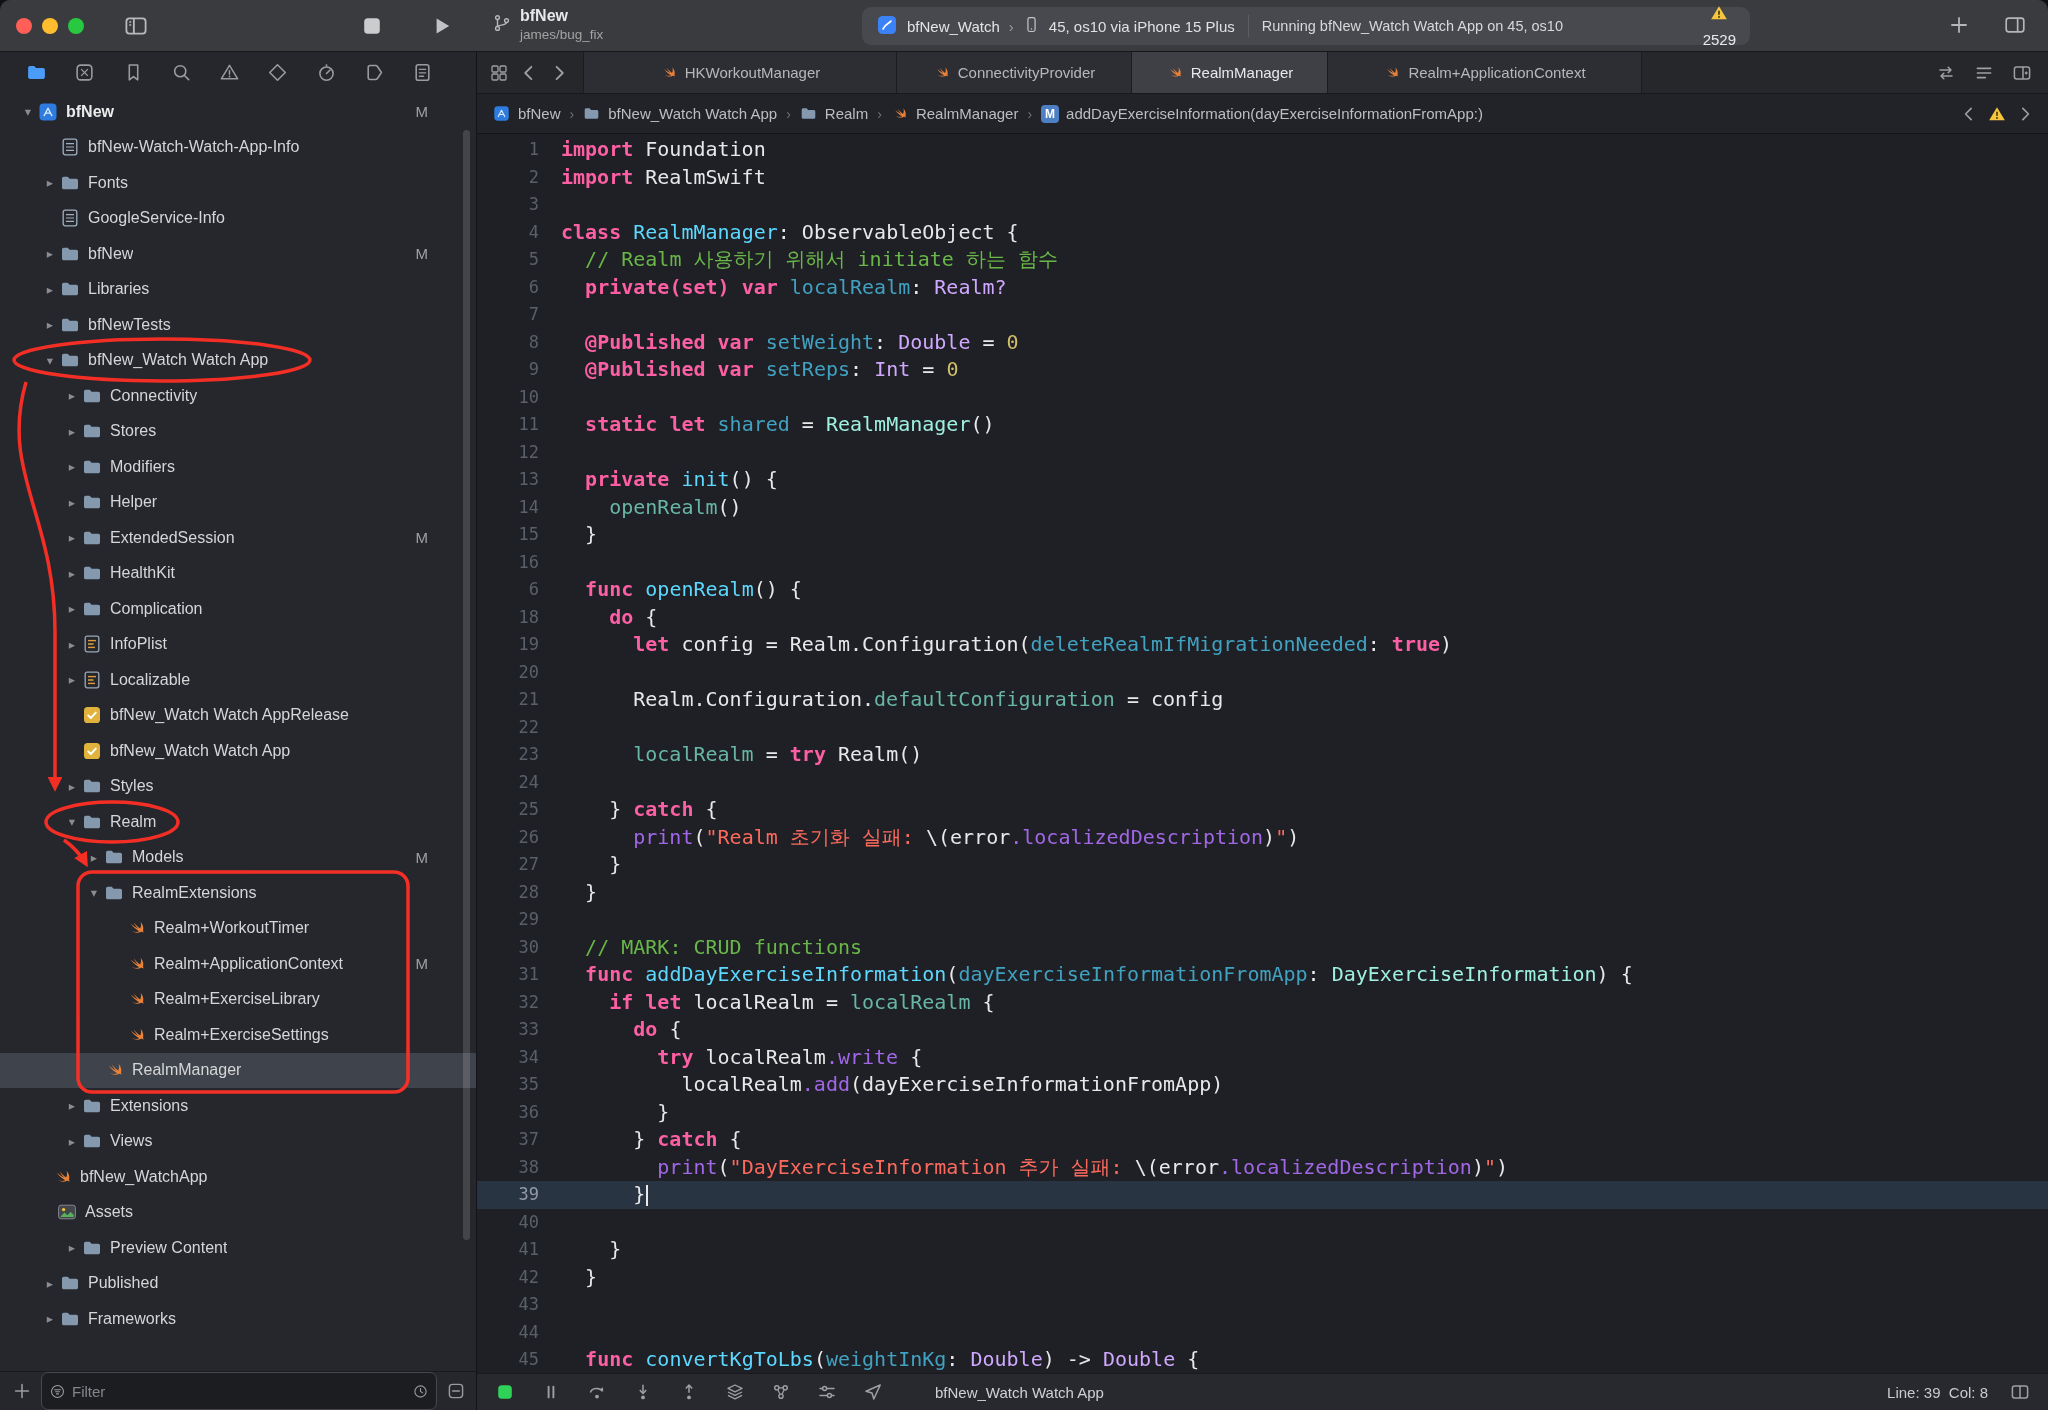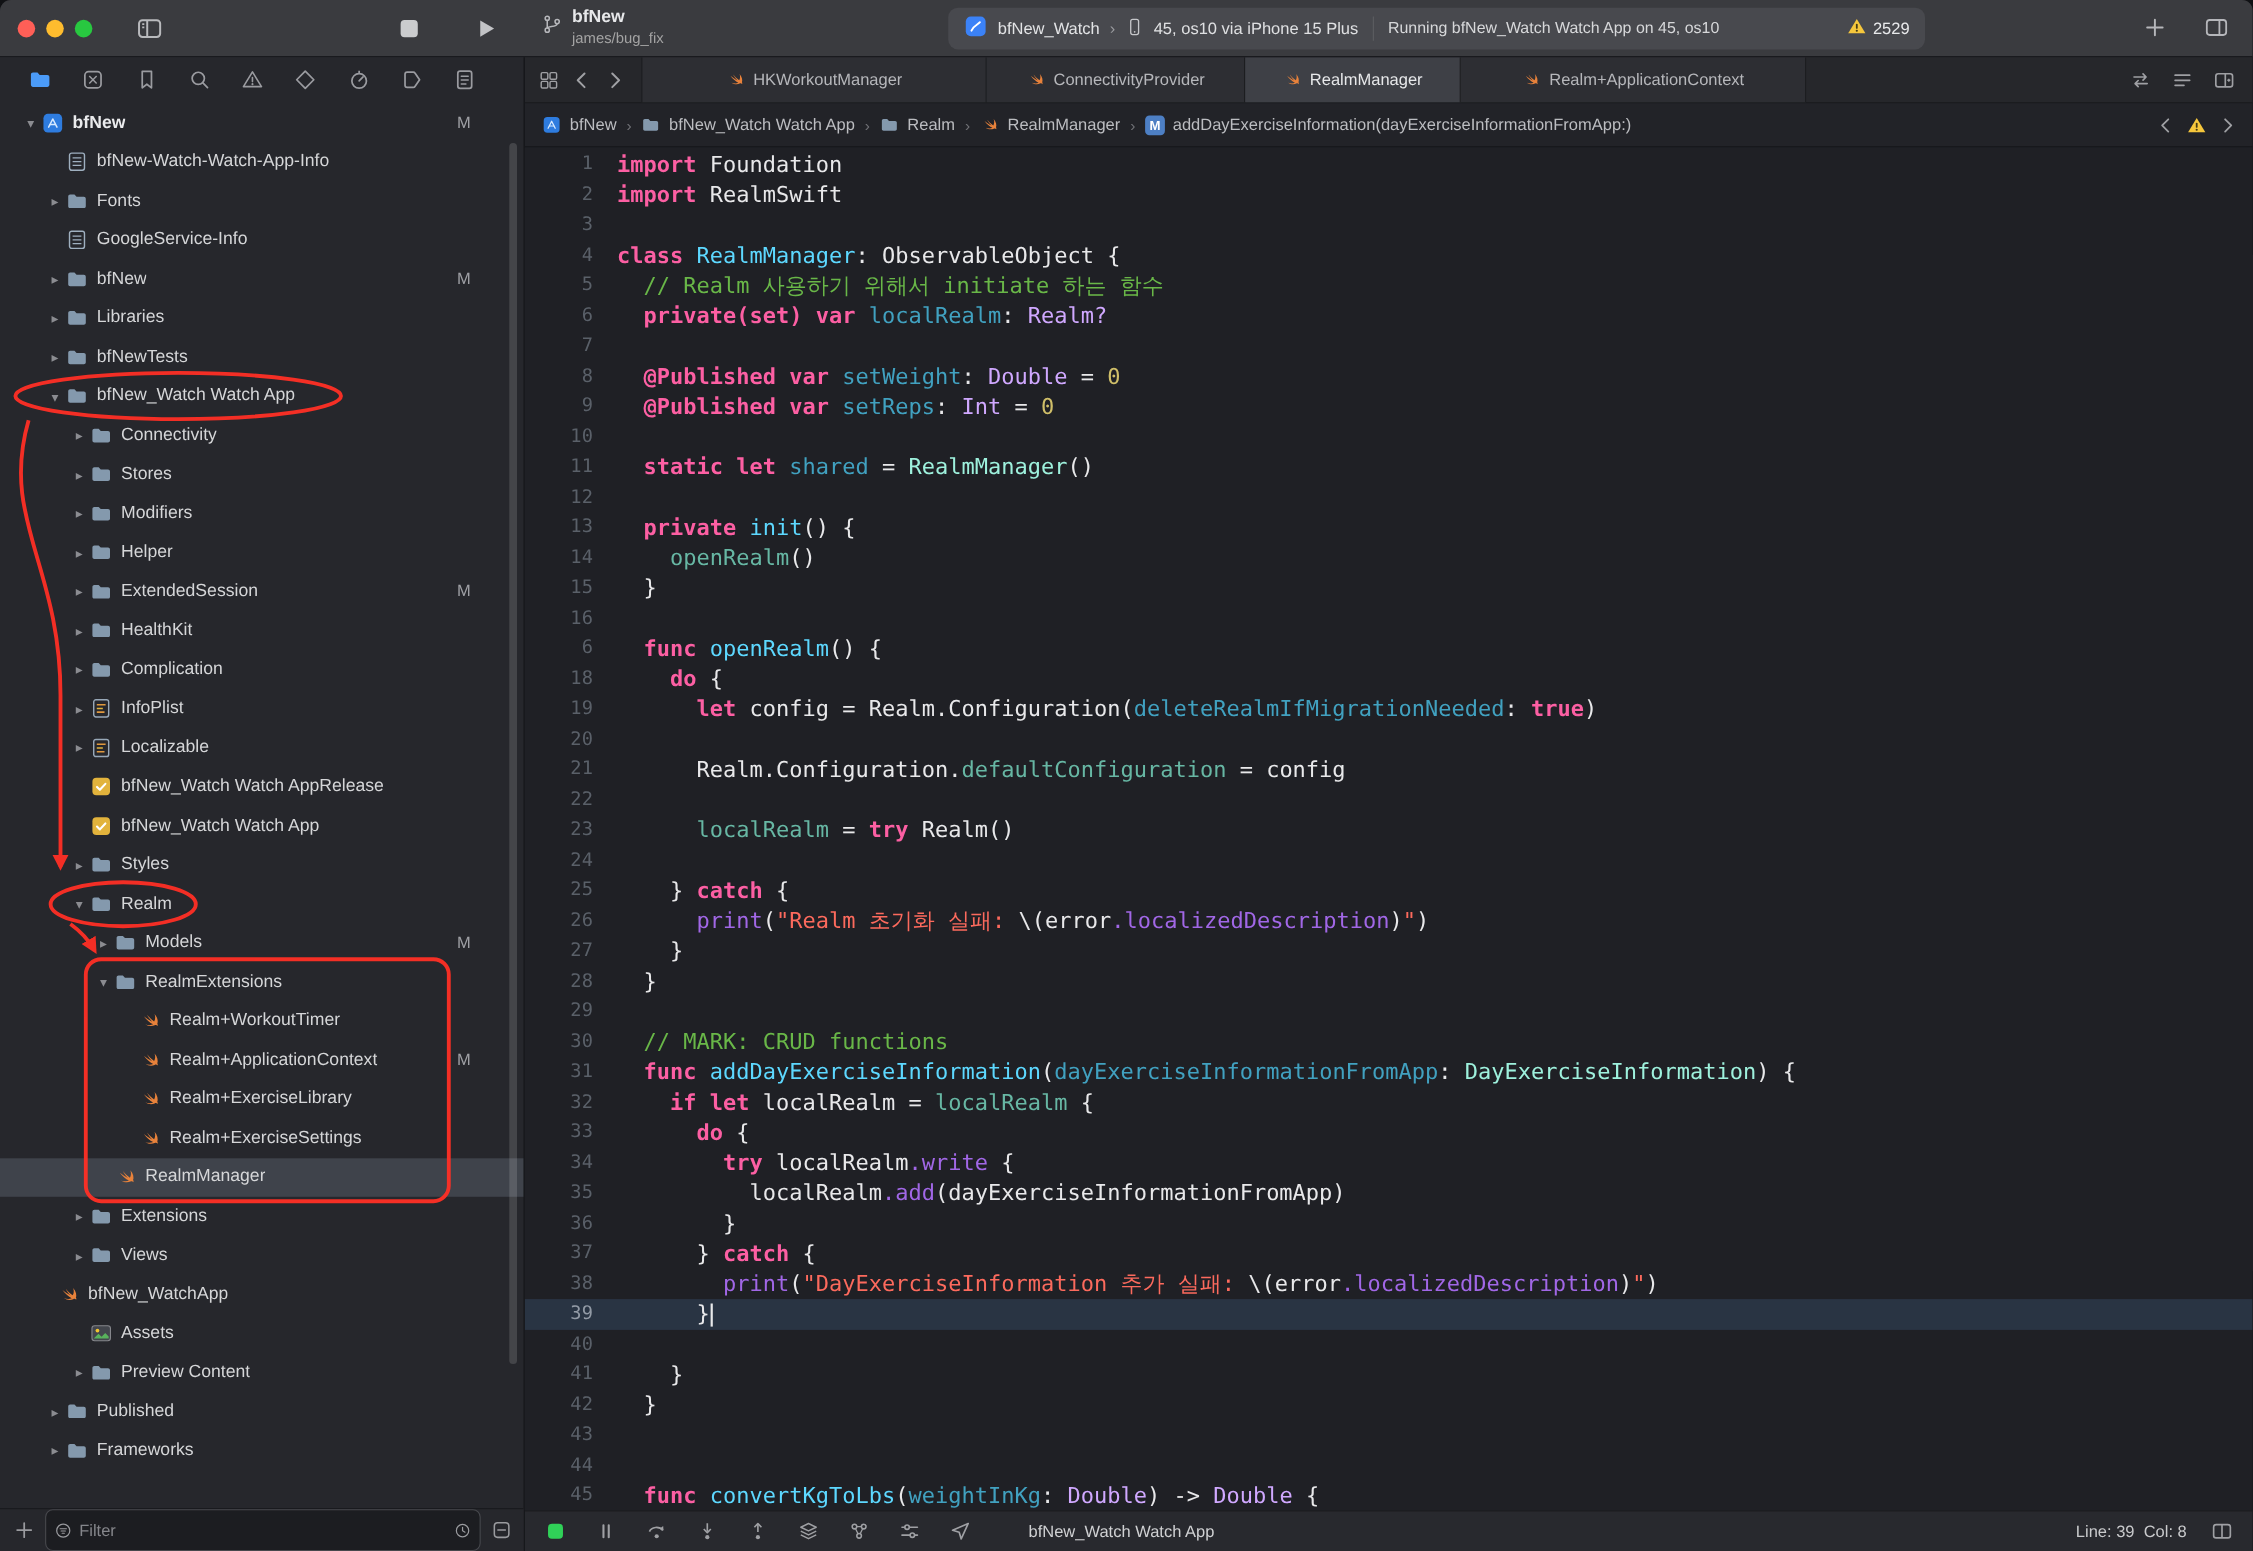--- a/index.html
+++ b/index.html
@@ -25,21 +25,21 @@
   .pill{position:absolute;left:862px;top:7px;width:888px;height:38px;background:#48494e;border-radius:9px;
     display:flex;align-items:center;gap:9px;padding:0 14px;font-size:15px;color:#e3e4e6;}
   .pill svg{flex:none;}
   .p-appicon svg{width:22px;height:22px;}
   .p-chev{color:#9a9b9f;font-size:15px;}
   .p-phone{color:#c6c7ca;}
   .p-phone svg{width:17px;height:17px;}
   .p-dev{color:#dfe0e2;white-space:nowrap;}
   .p-div{width:1px;height:22px;background:#5d5e62;margin:0 4px;flex:none;}
   .p-msg{color:#d7d8da;font-size:14.5px;white-space:nowrap;}
-  .p-warnwrap{margin-left:auto;display:flex;align-items:center;gap:6px;}
+  .p-warnwrap{margin-left:auto;display:flex;align-items:center;gap:6px;flex-direction:column;}
   .p-warnwrap svg{width:18px;height:18px;}
   .p-warn{color:#e9eaec;}
   .tb-right{position:absolute;right:22px;top:14px;display:flex;gap:34px;color:#b5b6ba;}
   .tb-right span{width:22px;height:22px;display:block;}
   .tb-right svg{width:22px;height:22px;}
 
   
   .content{flex:1;display:flex;min-height:0;}
   .sidebar{flex:0 0 477px;width:477px;background:#26272c;border-right:1px solid #121316;
     display:flex;flex-direction:column;position:relative;}
@@ -534,21 +534,21 @@
           </div>
           <div class="row" style="padding-left: 32px;">
             <span class="chev"></span>
             <span class="ti">
               <svg viewBox="0 0 20 20" fill="none" xmlns="http://www.w3.org/2000/svg">
                 <path d="M16.8 13.4c1.3-3 .3-6.7-2.3-9.6.9 2.4.7 5-.4 6.8-2.2-1.6-4.5-3.7-6.3-6.1.4 1.4 2.1 3.8 4.5 6.3-2.4-1.3-5.4-3.2-7.5-5 2.2 3.2 5.5 5.9 8.4 7.4-1.8 1-4.5 1-7.2-.1 2.7 1.9 6.1 2.2 8.6 1 1.1-.6 2-.3 2.6.6.4-.8.2-1.6-.4-2.3z" fill="#e8823b"></path>
               </svg>
             </span>
             <span class="lbl">bfNew_WatchApp</span>
           </div>
-          <div class="row" style="padding-left: 62px;">
+          <div class="row" style="padding-left: 37px;">
             <span class="chev"></span>
             <span class="ti">
               <svg viewBox="0 0 20 20" fill="none" xmlns="http://www.w3.org/2000/svg">
                 <rect x="1.6" y="3.2" width="16.8" height="13.6" rx="2.4" fill="#43464d" stroke="#85868b"></rect>
                 <circle cx="6.6" cy="7.6" r="1.7" fill="#f1c330"></circle>
                 <path d="m3.2 14.9 4.3-4.4 2.8 2.8 3.4-3.4 3.1 3.1v1.9z" fill="#58b15c"></path>
               </svg>
             </span>
             <span class="lbl">Assets</span>
           </div>

